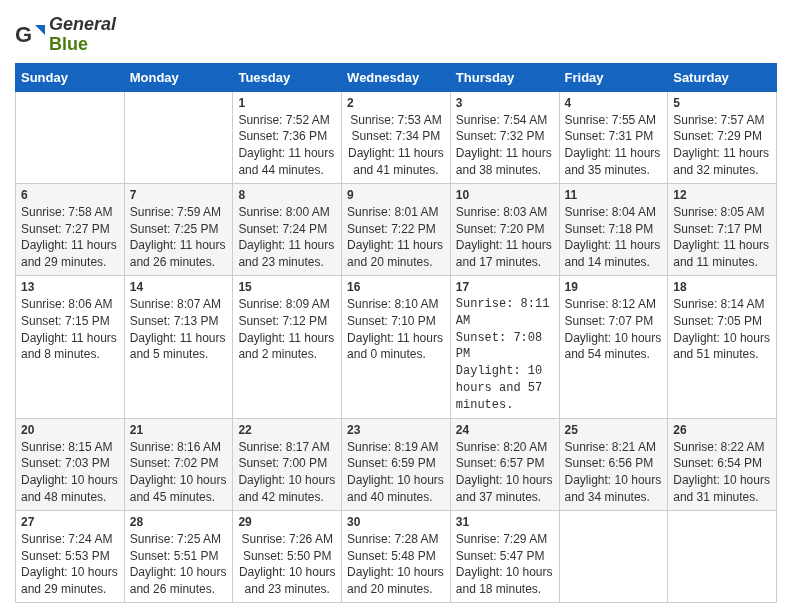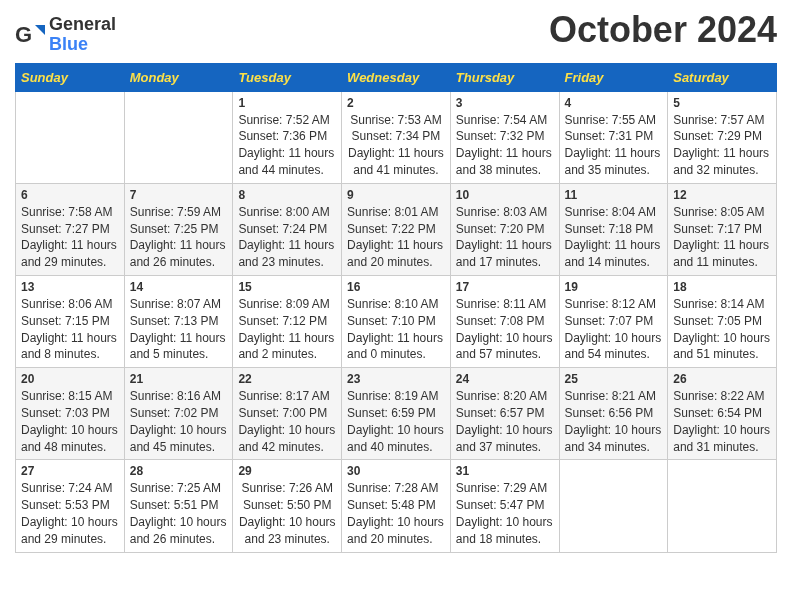--- a/index.html
+++ b/index.html
@@ -26,22 +26,22 @@
       align-items: center;
       margin-top: 5px;
     }
     .logo-text {
       display: flex;
       flex-direction: column;
       font-size: 18px;
       font-weight: bold;
       line-height: 1.1;
     }
-    .logo-general { color: #333; }
-    .logo-blue { color: #3b82f6; }
+    .logo-general { color: #333; font-style: italic; }
+    .logo-blue { color: #4d7c0f; }
     .logo-icon {
       width: 30px;
       height: 30px;
       margin-right: 4px;
     }
     .title-block {
       text-align: right;
     }
     .month-title {
       font-size: 36px;
@@ -53,27 +53,26 @@
       font-size: 15px;
       color: #555;
     }
     .calendar {
       width: 100%;
       border-collapse: collapse;
       border: 1px solid #ccc;
     }
     .calendar th {
       background-color: #1565c0;
-      color: #fde047;
+      color: #ffffff;
       font-size: 13px;
       font-weight: bold;
       padding: 6px 5px;
       text-align: left;
       border: 1px solid #1565c0;
-      font-style: italic;
     }
     .calendar td {
       width: calc(100% / 7);
       vertical-align: top;
       border: 1px solid #ccc;
       padding: 4px 5px;
       font-size: 10.5px;
       color: #333;
       background: #fff;
       min-height: 75px;
@@ -108,21 +107,20 @@
       <svg class="logo-icon" viewBox="0 0 30 30" xmlns="http://www.w3.org/2000/svg">
         <text x="0" y="22" font-size="22" font-family="Arial" font-weight="bold" fill="#333">G</text>
         <polygon points="20,5 30,5 30,15" fill="#1565c0"></polygon>
       </svg>
       <div class="logo-text">
         <span class="logo-general">General</span>
         <span class="logo-blue">Blue</span>
       </div>
     </div>
     <div class="title-block">
-      <div class="month-title">October 2024</div>
     </div>
   </div>
 
   <table class="calendar">
     <thead>
       <tr>
       <th>Sunday</th>
           <th>Monday</th>
           <th>Tuesday</th>
           <th>Wednesday</th>
@@ -230,21 +228,21 @@
 Daylight: 11 hours and 2 minutes.</div>
           </td>
           <td>
             <div class="day-num">16</div>
             <div class="day-info" style="white-space: pre-line;">Sunrise: 8:10 AM
 Sunset: 7:10 PM
 Daylight: 11 hours and 0 minutes.</div>
           </td>
           <td>
             <div class="day-num">17</div>
-            <div class="day-info" style="white-space: pre-line;">Sunrise: 8:11 AM
+            <div class="day-info" style="white-space: pre-line; font-family: Liberation Mono, monospace;">Sunrise: 8:11 AM
 Sunset: 7:08 PM
 Daylight: 10 hours and 57 minutes.</div>
           </td>
           <td>
             <div class="day-num">19</div>
             <div class="day-info" style="white-space: pre-line;">Sunrise: 8:12 AM
 Sunset: 7:07 PM
 Daylight: 10 hours and 54 minutes.</div>
           </td>
           <td>

